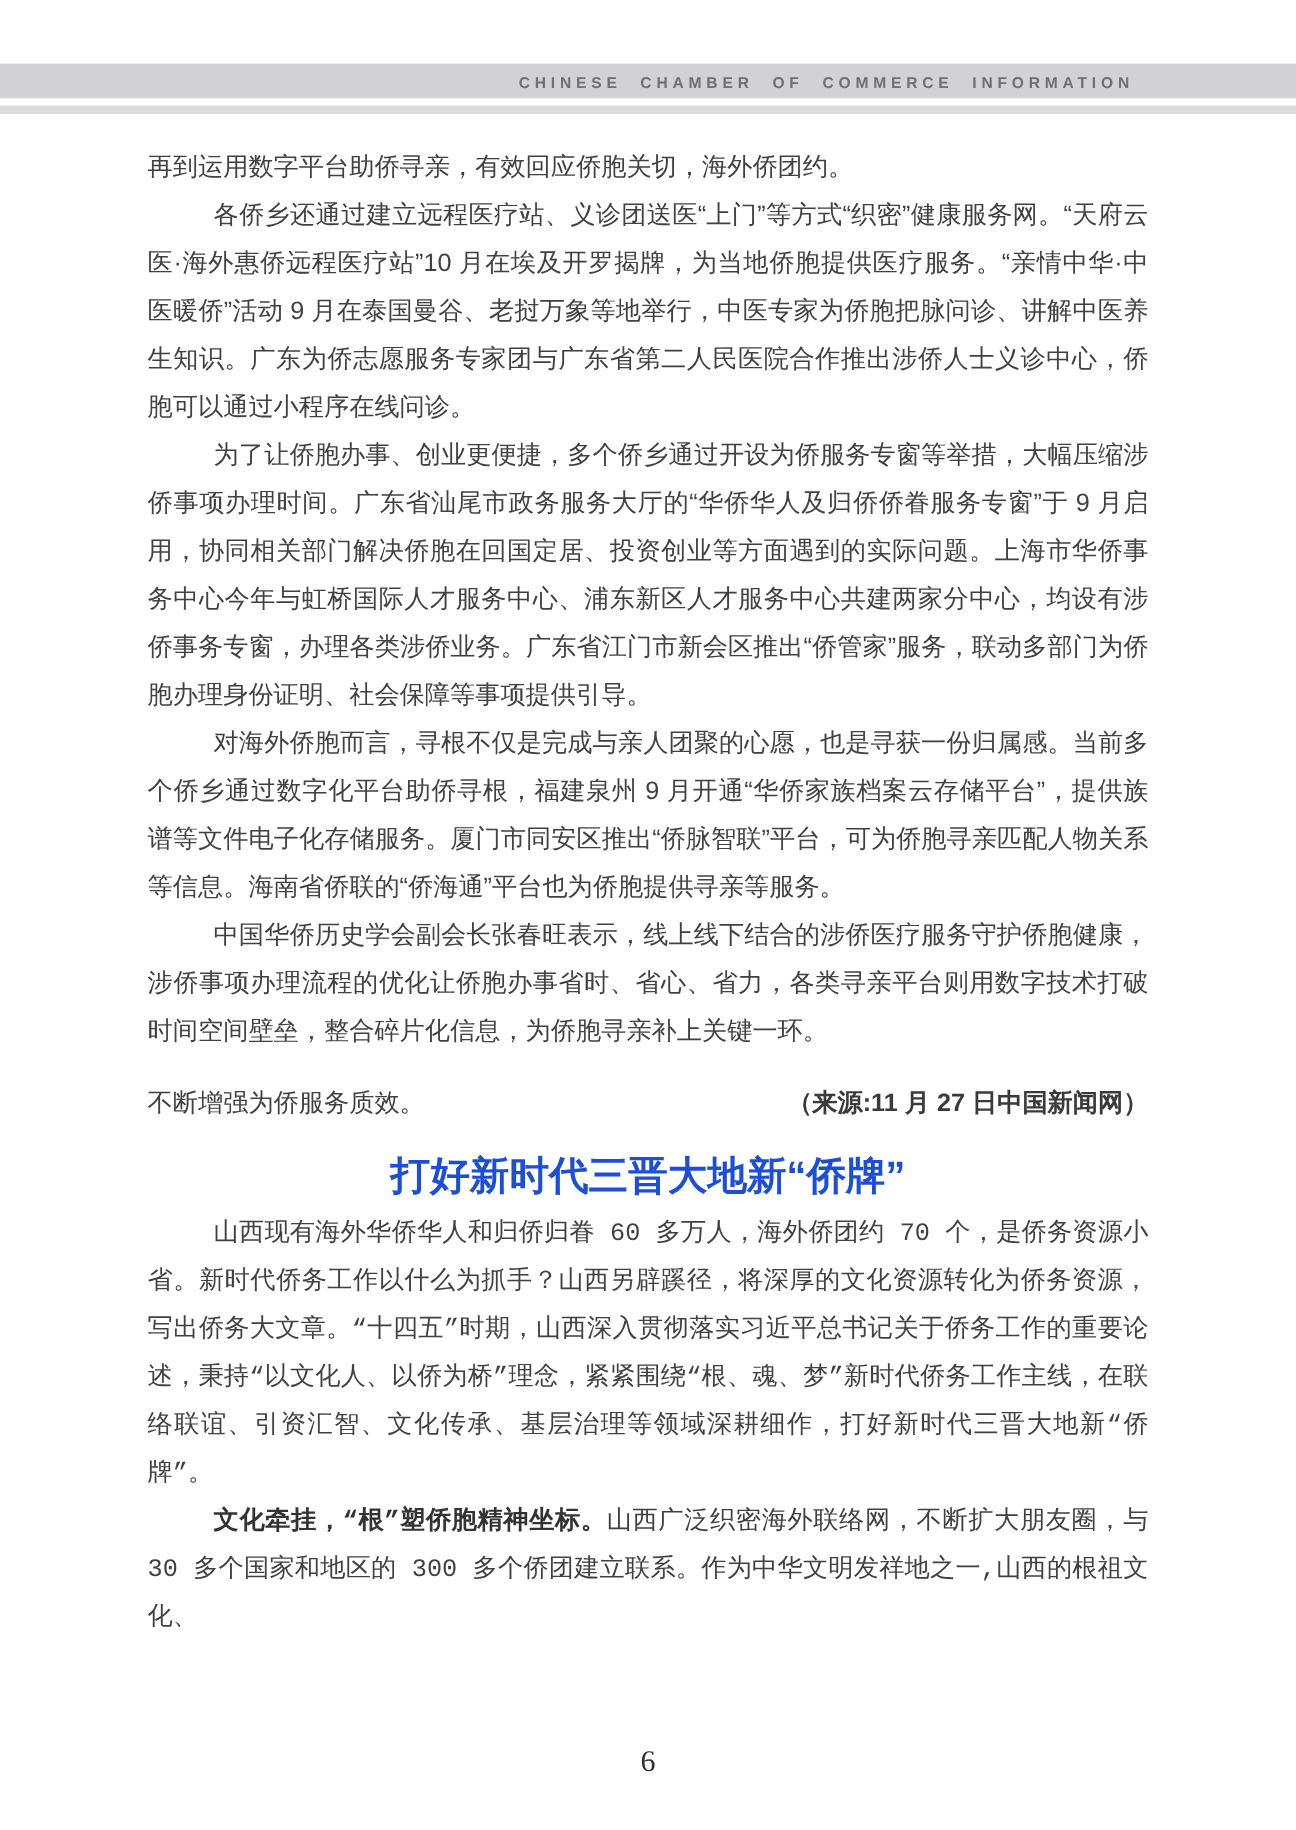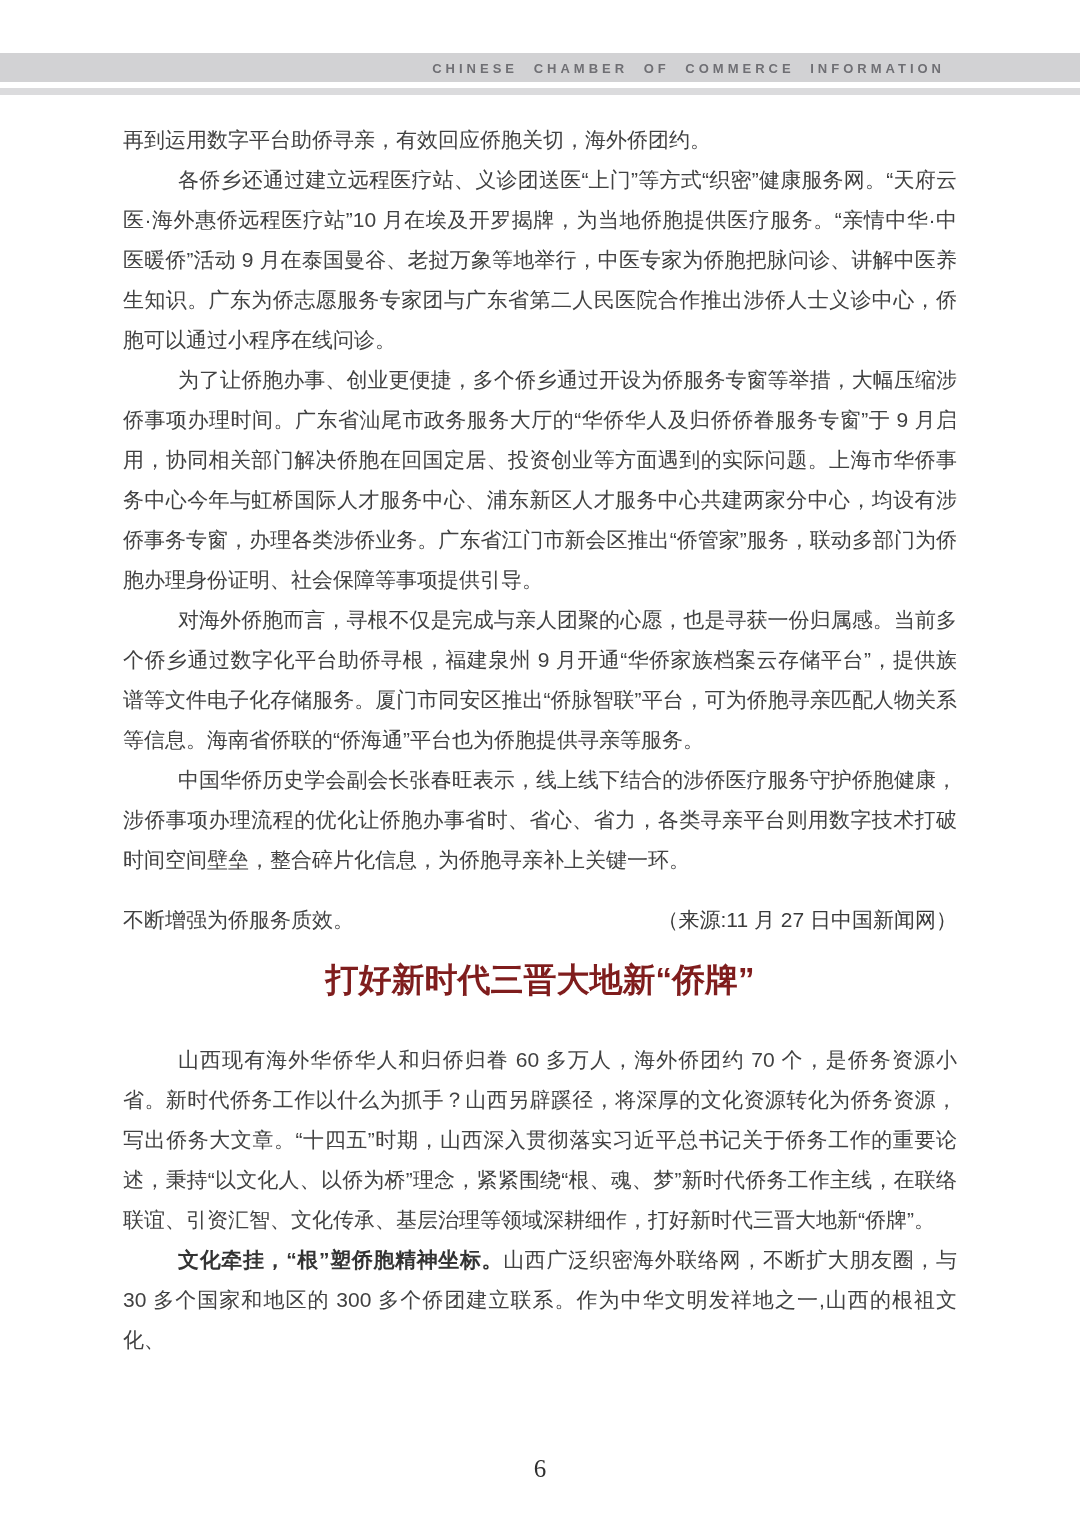--- a/index.html
+++ b/index.html
@@ -34,27 +34,27 @@
     margin:0; padding:0;
     font-size:21px; line-height:40px;
     text-align:justify;
     color:#414141;
   }
   p.indent { text-indent:55px; }
   .closing-row {
     display:flex; justify-content:space-between; align-items:baseline;
     font-size:21px; line-height:40px; color:#414141;margin-top:20px;
   }
-  .closing-source { font-weight:normal; color:#3a3a3a; }
+  .closing-source { font-weight:bold; color:#3a3a3a; }
   .a2-title {
     margin:16px 0 0 0; padding:0;
     text-align:center;
-    font-size:33px; line-height:48px; font-weight:bold; color:#7f1d1d;
+    font-size:33px; line-height:48px; font-weight:bold; color:#1d4ed8;
   }
-  .a2-body { margin-top:36px; }
+  .a2-body { margin-top:5px;font-family:Liberation Mono, monospace; }
   .bold-lead { font-weight:bold; color:#333333; }
   .pagenum {
     position:absolute; top:1455px; left:0; width:1080px;
     text-align:center;
     font-family:"Liberation Serif", serif;
     font-size:25px; color:#2f2f2f;
   }
 </style>
 </head>
 <body>

